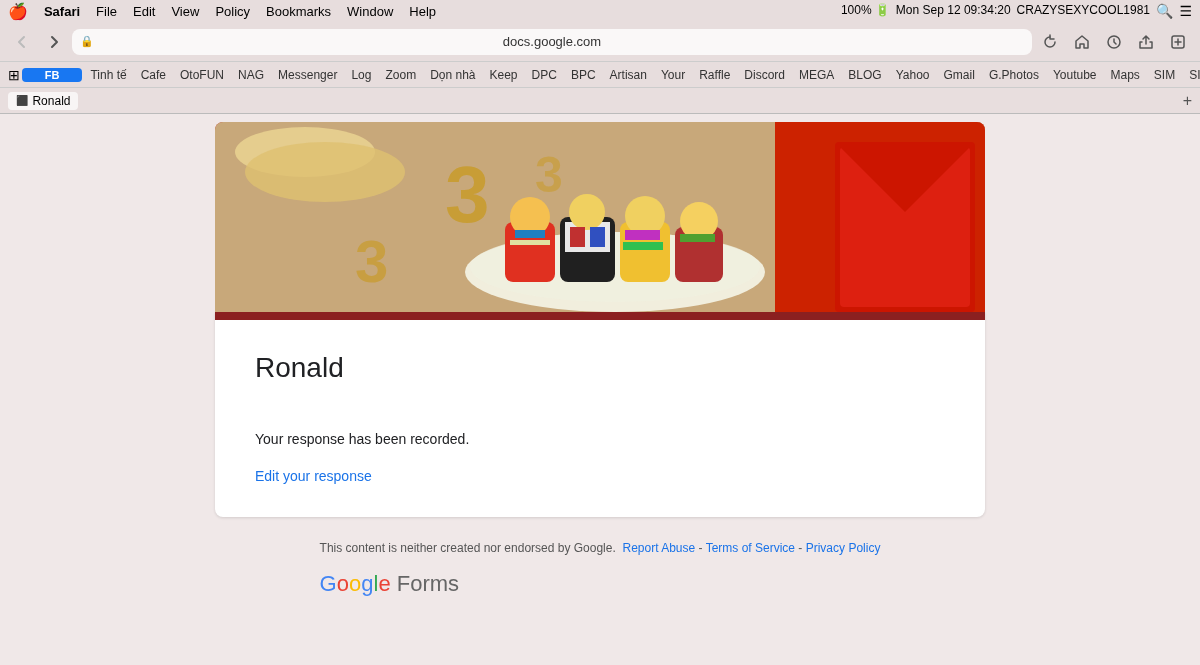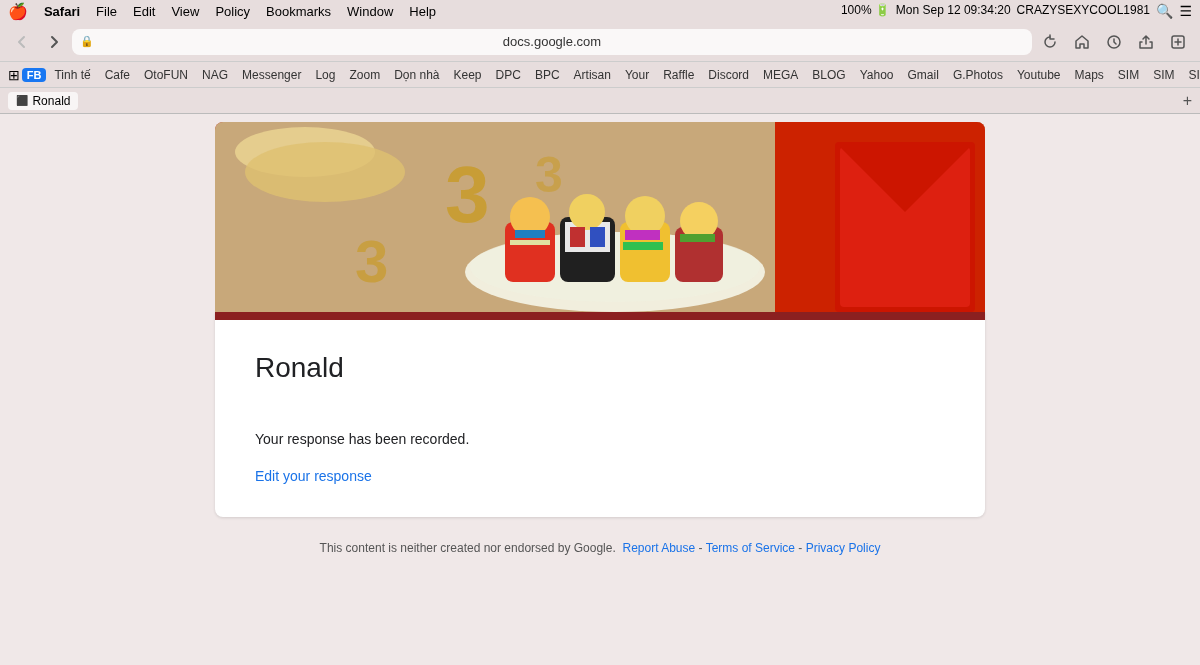--- a/index.html
+++ b/index.html
@@ -271,21 +271,21 @@
   <button class="toolbar-btn">
     <svg width="16" height="16" viewBox="0 0 16 16" fill="none">
         <rect x="2" y="2" width="12" height="12" rx="2" stroke="#555" stroke-width="1.5"></rect>
         <path d="M8 5V11M5 8H11" stroke="#555" stroke-width="1.5" stroke-linecap="round"></path>
       </svg>
   </button>
 </div>
 
 <div class="bookmarks-bar">
   <span class="bookmark-icon" style="font-size:14px;">⊞</span>
-  <span class="bookmark-item" style="background:#1877F2;color:white;border-radius:4px;padding:1px 5px;font-weight:700;font-size:11px;">FB</span>
+  <span class="bookmark-item" style="background:#1877F2;color:white;border-radius:4px;padding:1px 23px;font-weight:700;font-size:11px;">FB</span>
   <span class="bookmark-item">Tinh tế</span>
   <span class="bookmark-item">Cafe</span>
   <span class="bookmark-item">OtoFUN</span>
   <span class="bookmark-item">NAG</span>
   <span class="bookmark-item">Messenger</span>
   <span class="bookmark-item">Log</span>
   <span class="bookmark-item">Zoom</span>
   <span class="bookmark-item">Dọn nhà</span>
   <span class="bookmark-item">Keep</span>
   <span class="bookmark-item">DPC</span>
@@ -368,14 +368,18 @@
 
   <div class="page-footer">
     <p class="footer-disclaimer">
       <span>This content is neither created nor endorsed by Google.</span>
       &nbsp;<a href="#">Report Abuse</a>
       <span> - </span>
       <a href="#">Terms of Service</a>
       <span> - </span>
       <a href="#">Privacy Policy</a>
     </p>
+    <div class="footer-google-forms">
+      <span class="google-part" style="color:#4285F4;font-weight:400;">G</span><span style="color:#EA4335;font-weight:400;">o</span><span style="color:#FBBC04;font-weight:400;">o</span><span style="color:#4285F4;font-weight:400;">g</span><span style="color:#34A853;font-weight:400;">l</span><span style="color:#EA4335;font-weight:400;">e</span>
+      <span style="color:#666;font-weight:300;"> Forms</span>
+    </div>
   </div>
 </div>
 
 </body></html>

